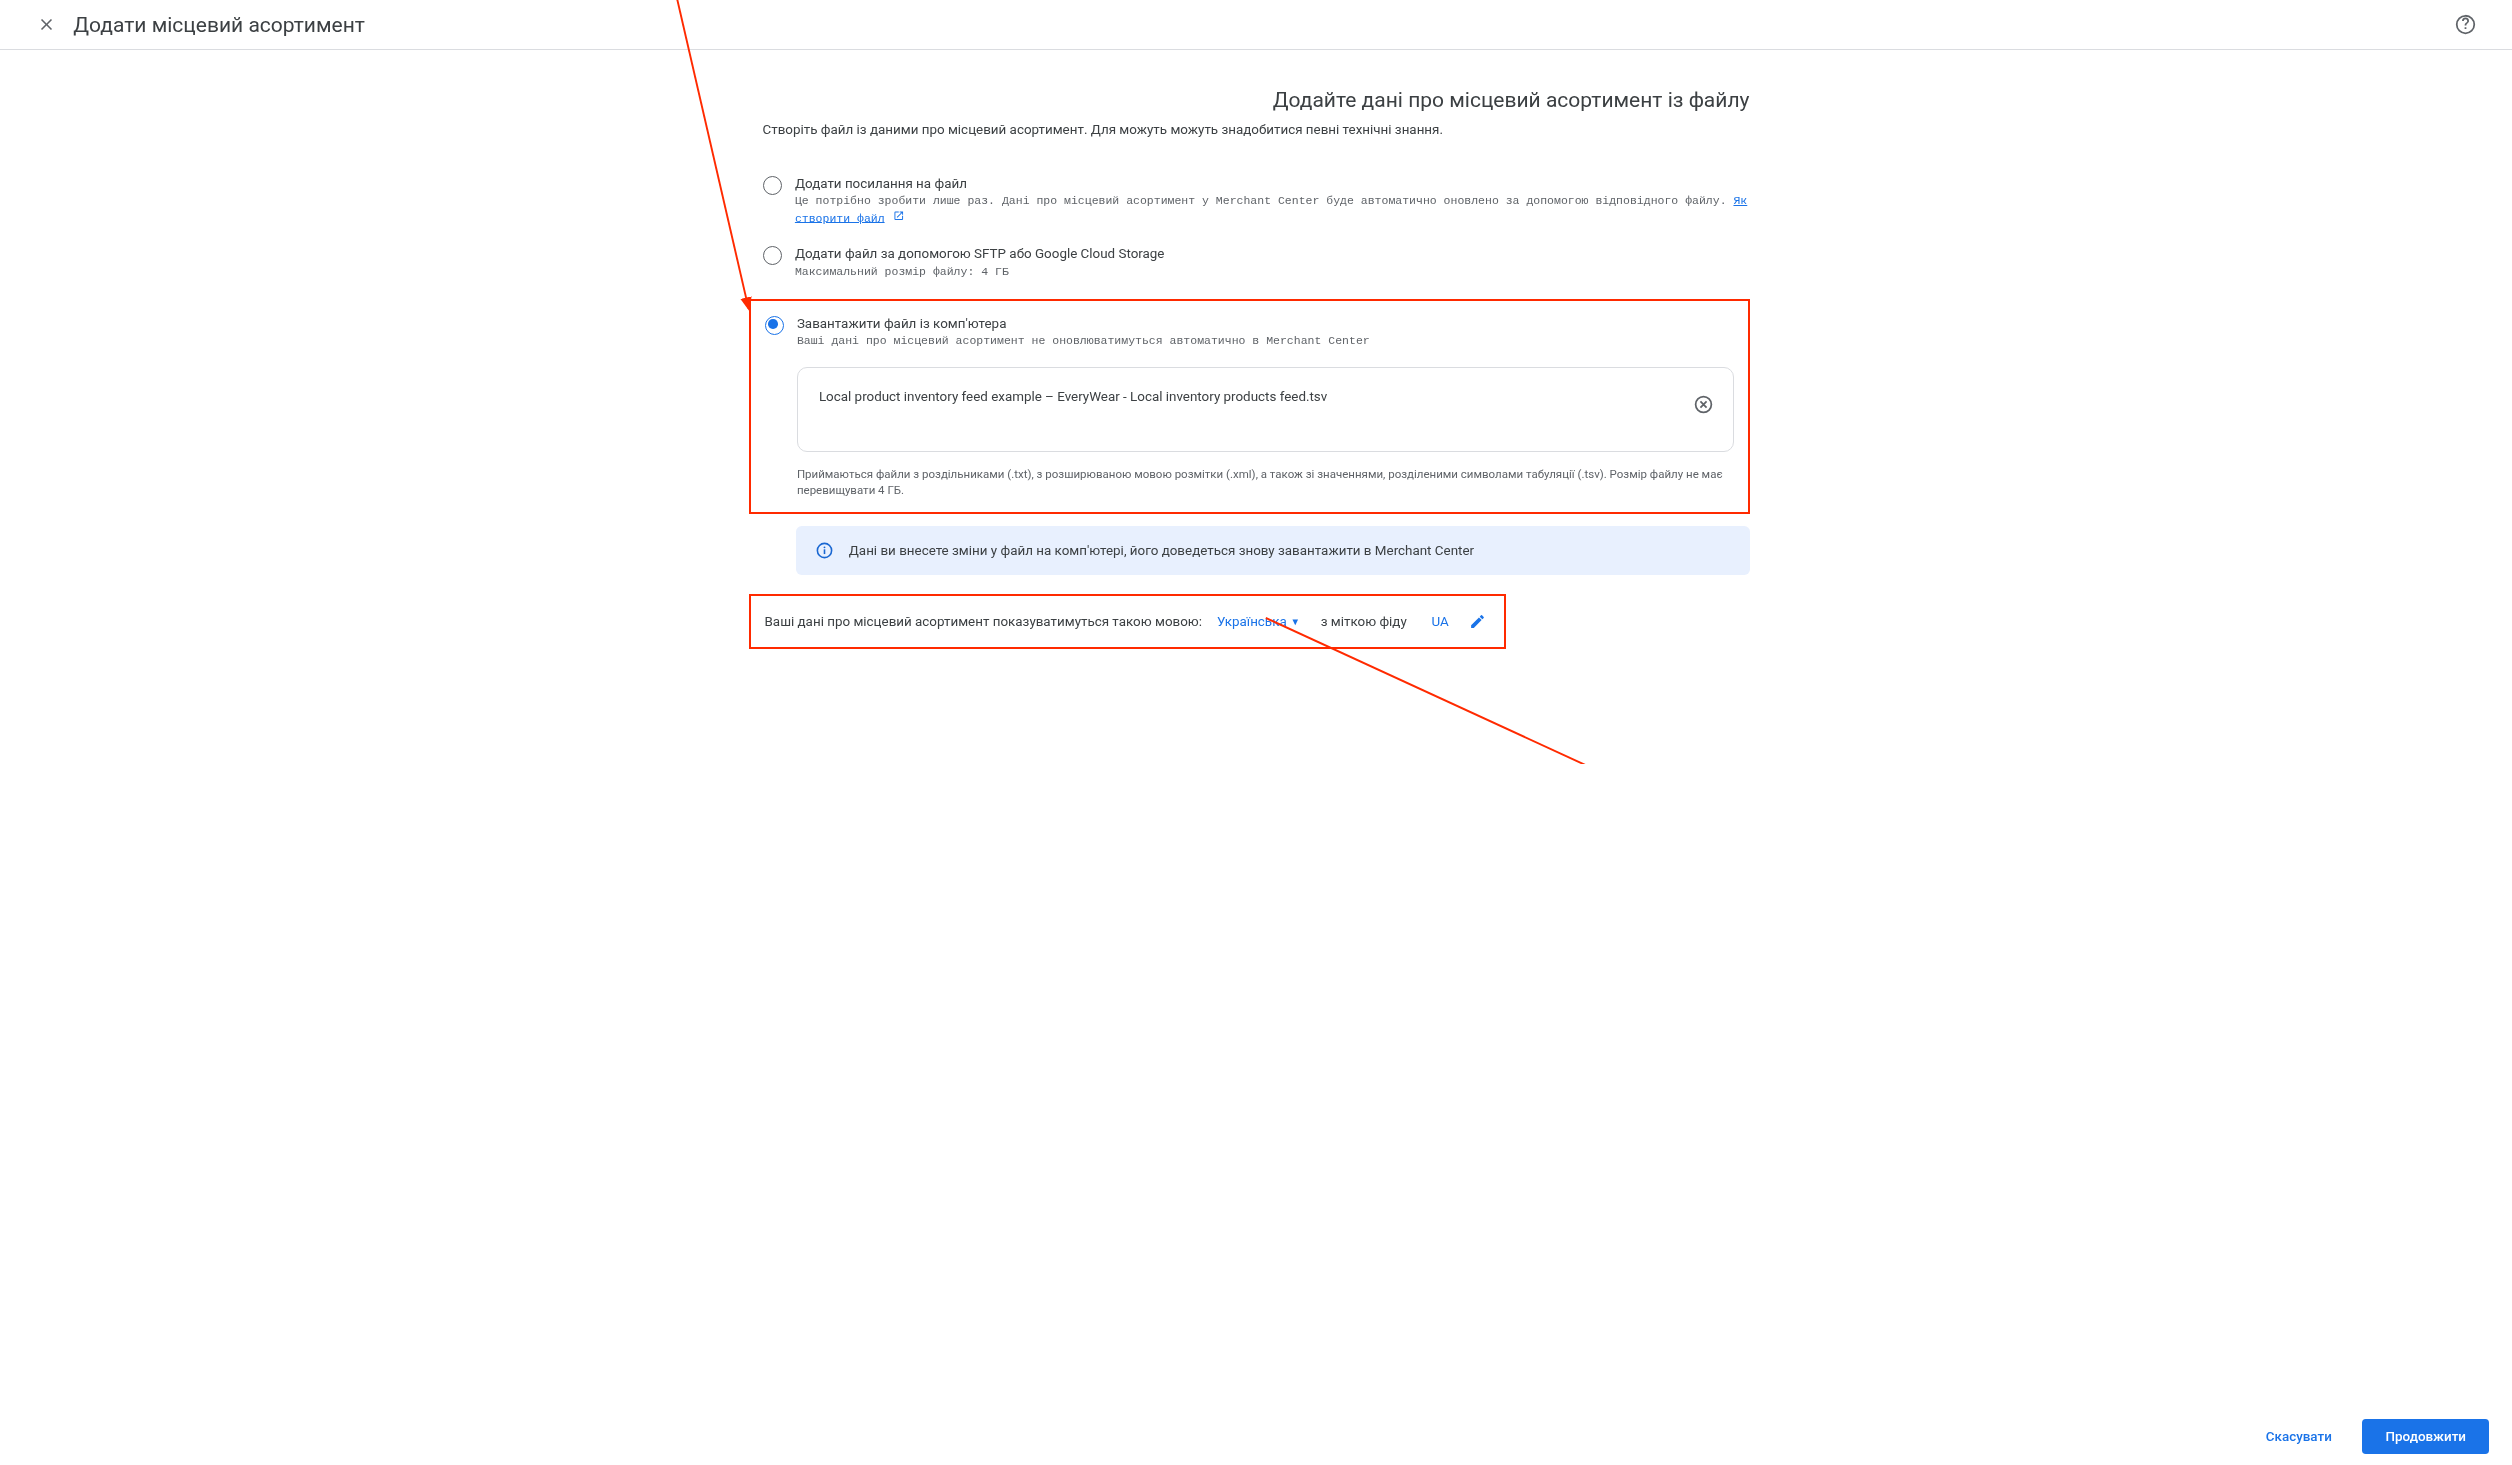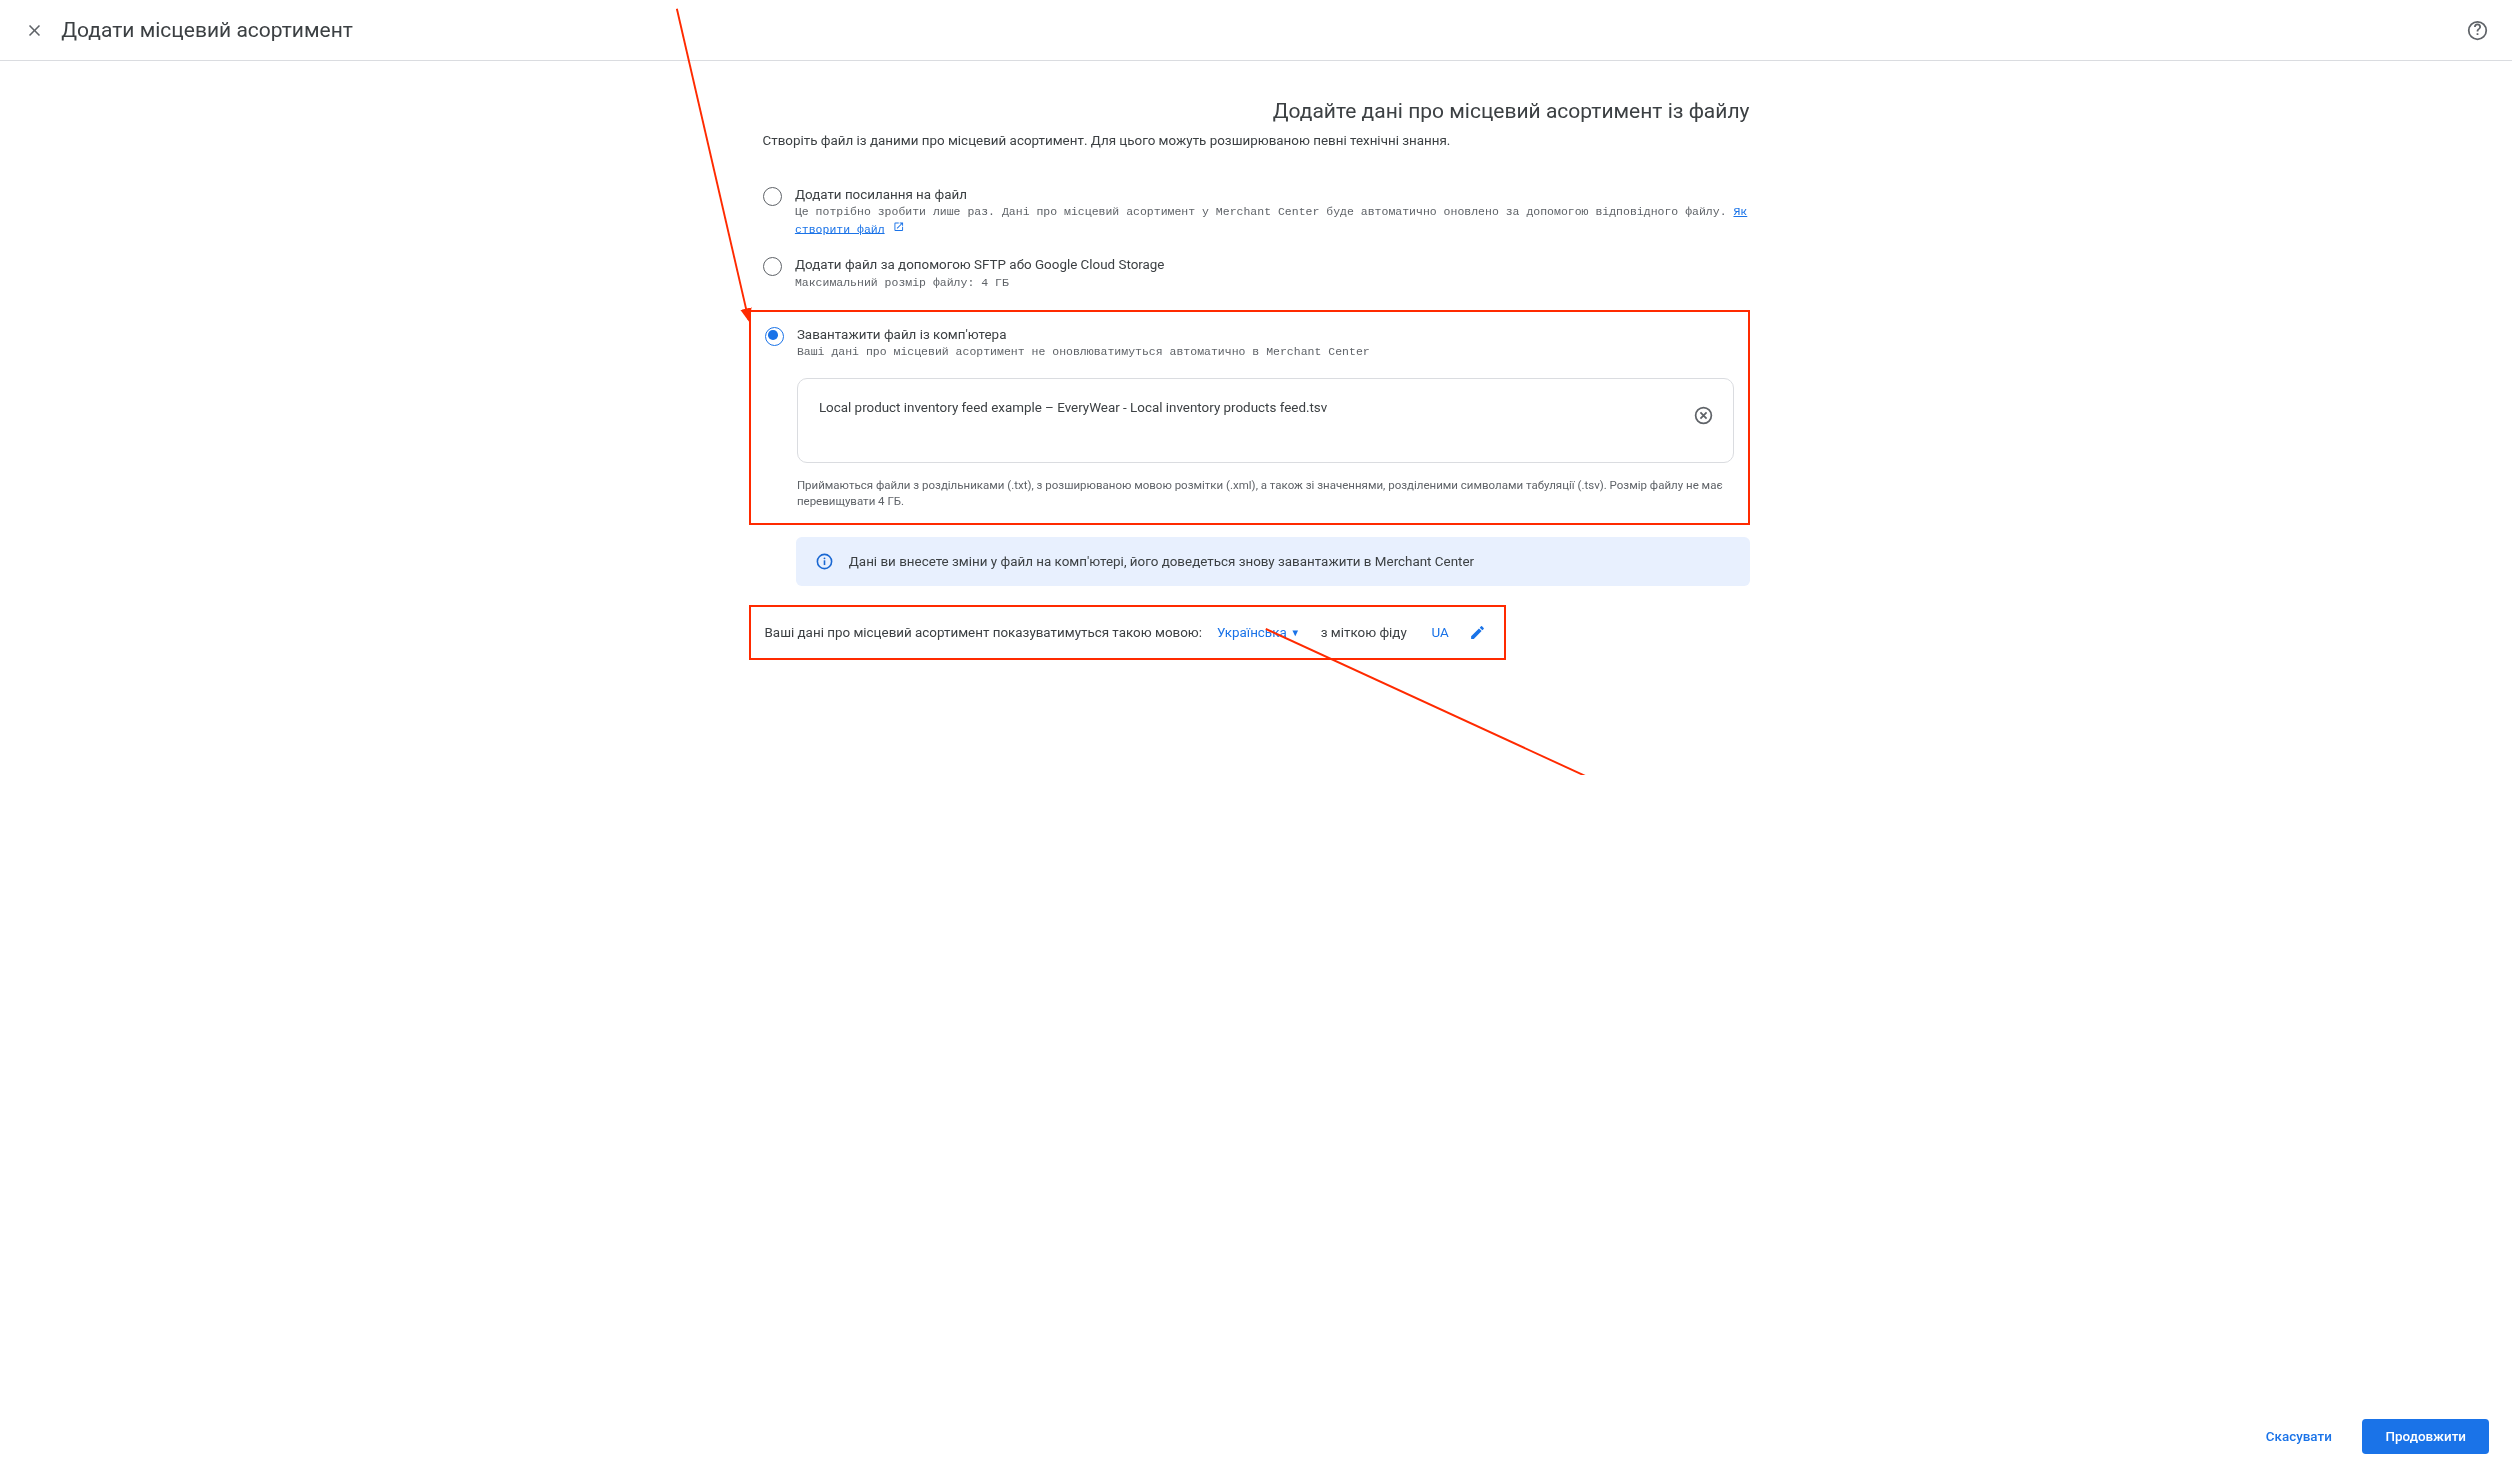--- a/index.html
+++ b/index.html
@@ -5,22 +5,22 @@
   * { box-sizing: border-box; margin: 0; padding: 0; }
   body {
     font-family: "Google Sans", Roboto, Arial, sans-serif;
     color: #202124;
     background: #fff;
     font-size: 13.4px;
   }
   .header {
     display: flex;
     align-items: center;
-    height: 61px;
-    padding: 0 23px;
+    height: 50px;
+    padding: 0 35px;
     border-bottom: 1px solid #dadce0;
   }
   .header .close-btn {
     width: 23px; height: 23px;
     display: flex; align-items: center; justify-content: center;
     margin-right: 15.3px;
     cursor: pointer;
     color: #5f6368;
   }
   .header-title {
@@ -233,21 +233,21 @@
   <div class="help-btn">
     <svg width="21" height="21" viewBox="0 0 24 24">
         <path fill="none" stroke="currentColor" stroke-width="2" d="M12 2a10 10 0 1 0 0 20 10 10 0 0 0 0-20z"></path>
         <path fill="currentColor" d="M11 17h2v-2h-2v2zm1-13a4 4 0 0 0-4 4h2a2 2 0 1 1 4 0c0 2-3 1.75-3 5h2c0-2.25 3-2.5 3-5a4 4 0 0 0-4-4z"></path>
       </svg>
   </div>
 </div>
 
 <div class="main">
   <h2 class="main-title">Додайте дані про місцевий асортимент із файлу</h2>
-  <p class="main-desc">Створіть файл із даними про місцевий асортимент. Для цього можуть розширюваною певні технічні знання.</p>
+  <p class="main-desc">Створіть файл із даними про місцевий асортимент. Для можуть можуть знадобитися певні технічні знання.</p>
 
   <div class="radio-group">
 
     <div class="radio-item">
       <div class="radio-circle"></div>
       <div class="radio-content">
         <div class="radio-label">Додати посилання на файл</div>
         <div class="radio-sub">
           <span>Це потрібно зробити лише раз. Дані про місцевий асортимент у Merchant Center буде автоматично оновлено за допомогою відповідного файлу. </span><a href="#">Як створити файл</a>
           <span class="ext-icon">

